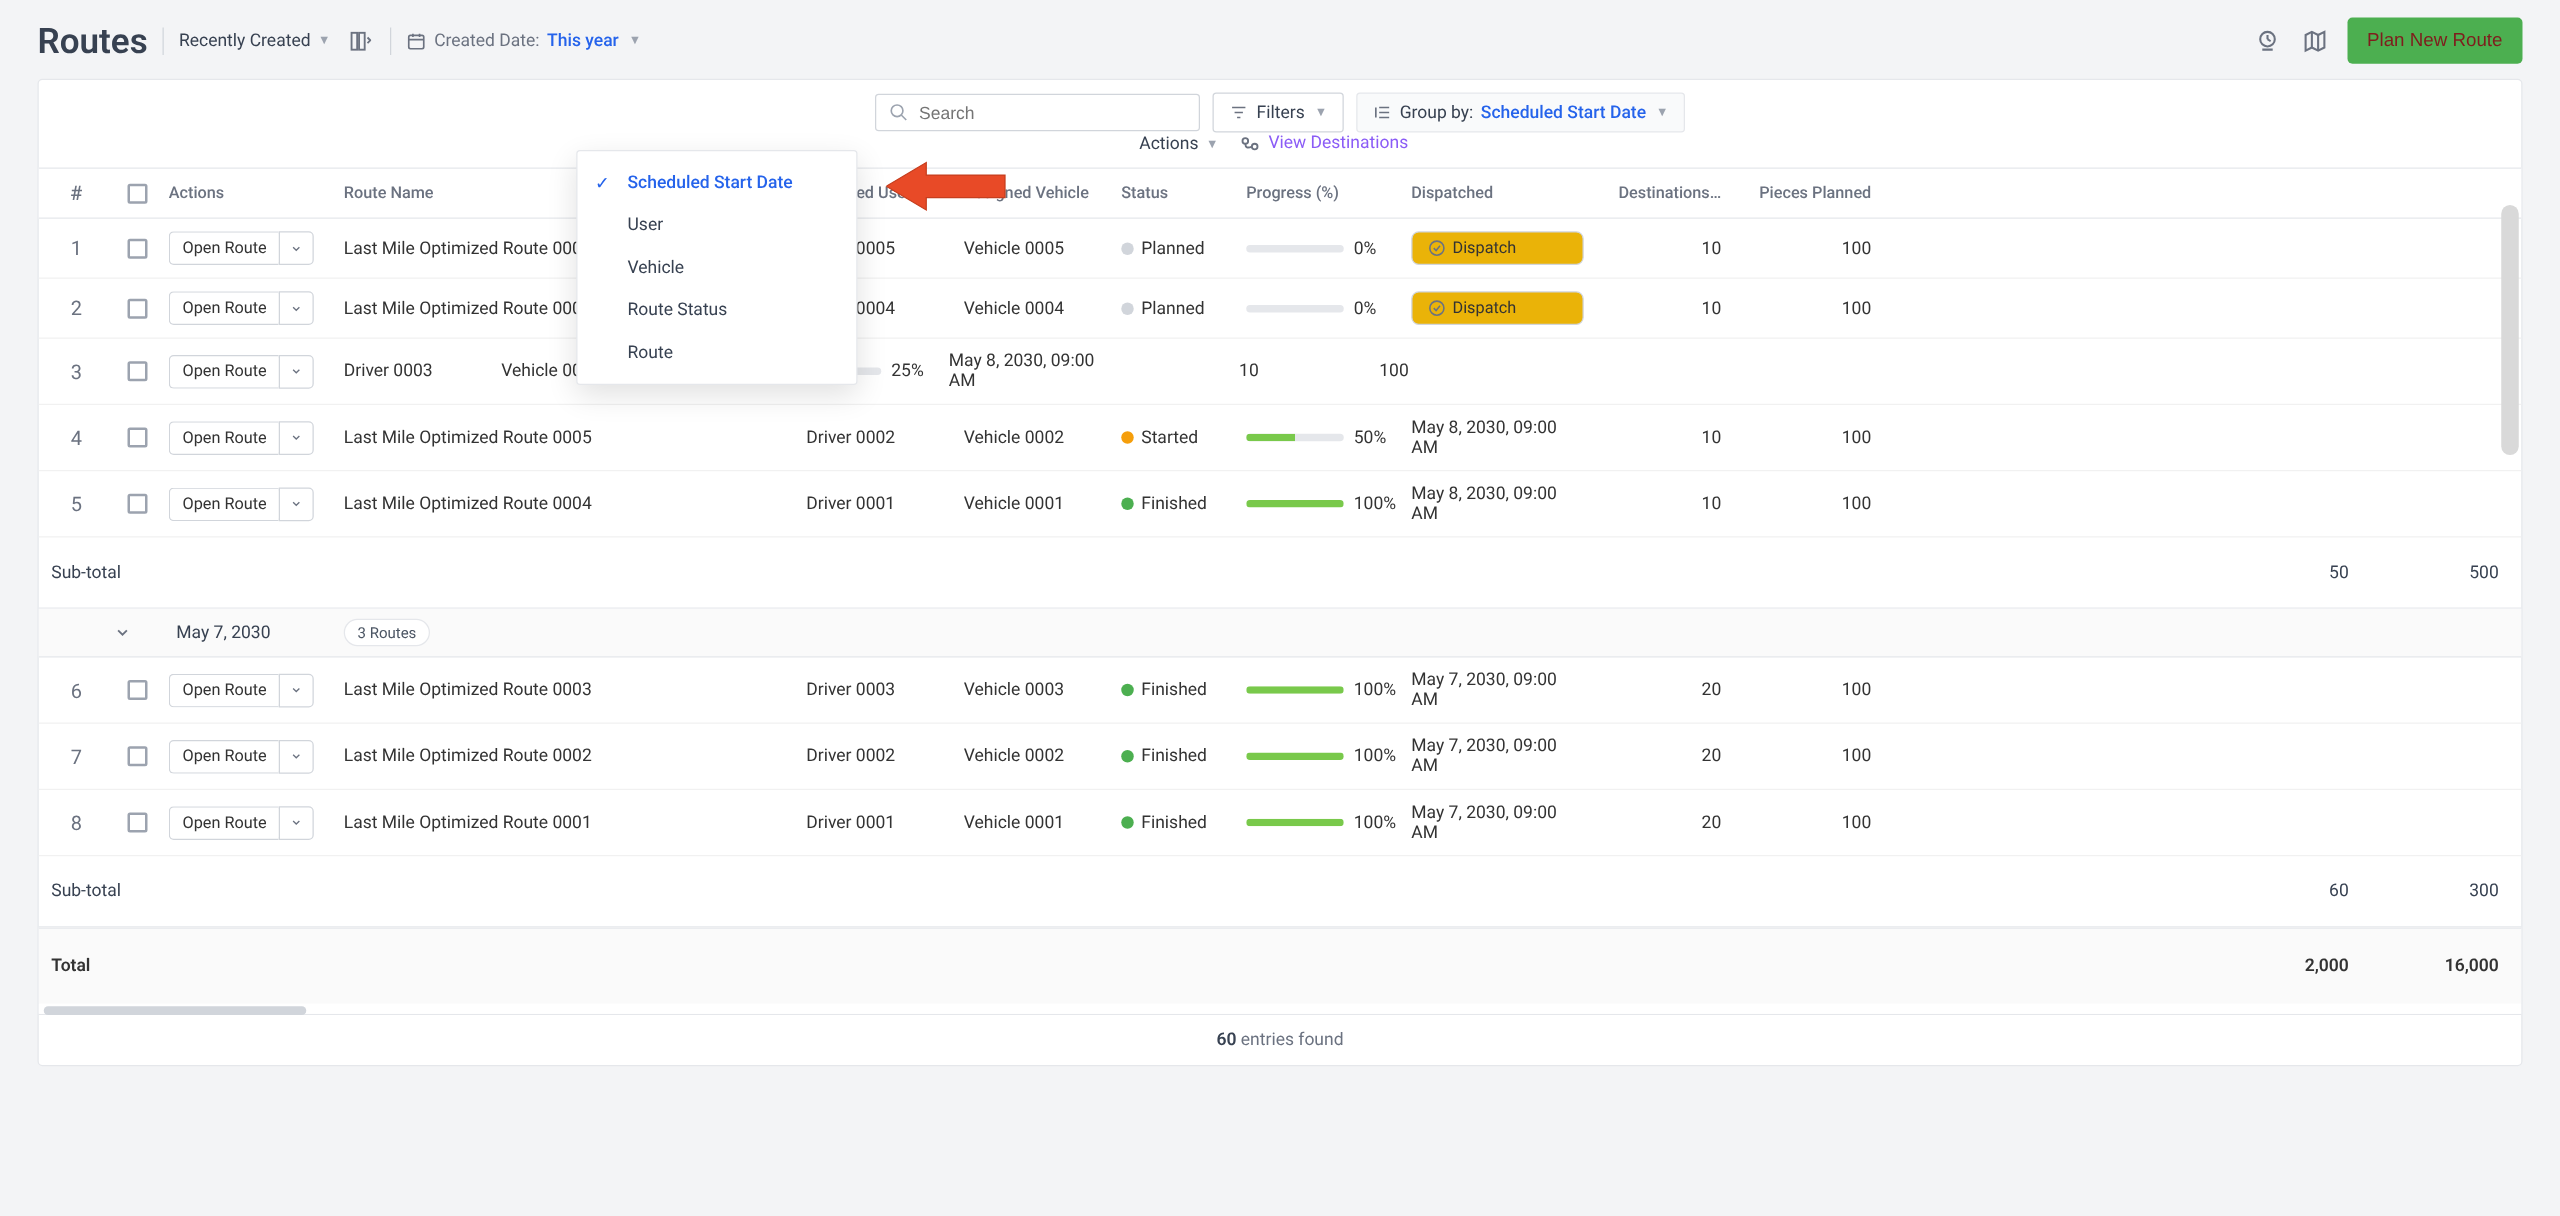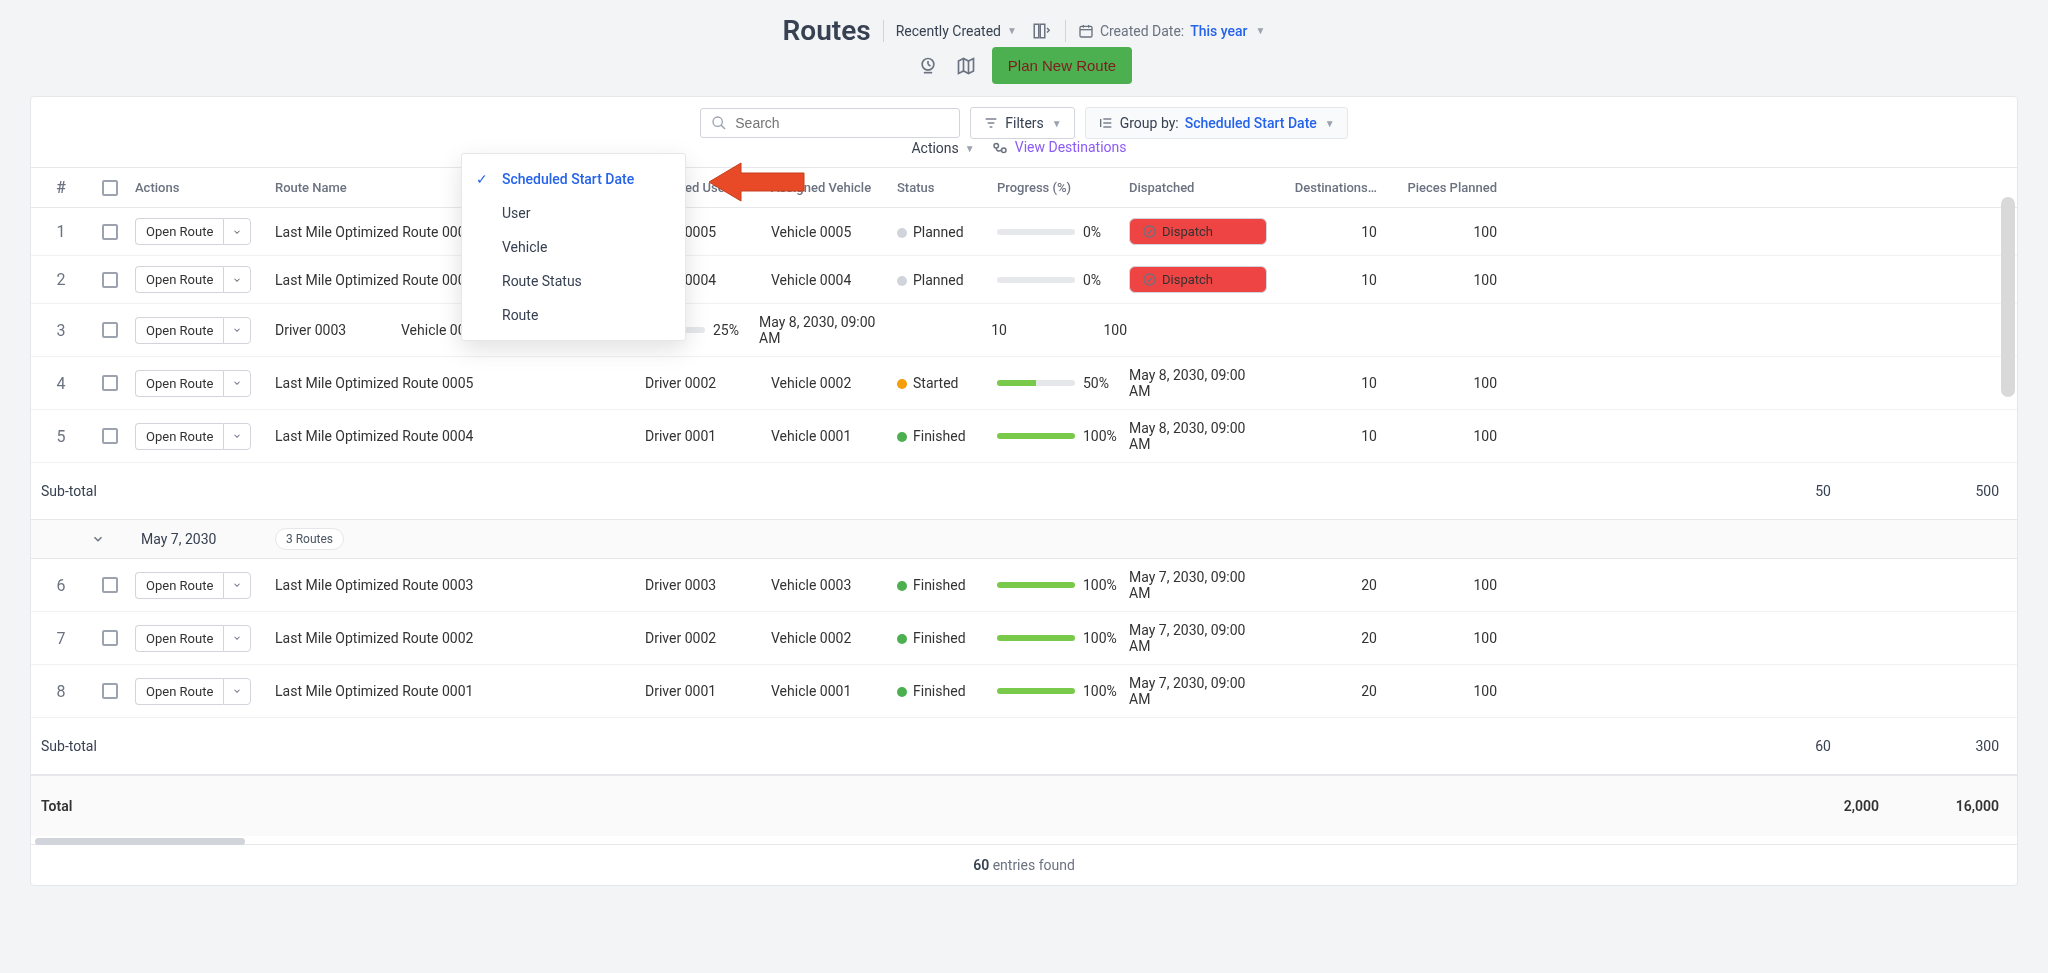--- a/index.html
+++ b/index.html
@@ -1,18 +1,18 @@
 <!DOCTYPE html>
 <html><head>
 <meta charset="utf-8">
 <style>
 * { box-sizing: border-box; margin: 0; padding: 0; }
 body { font-family: -apple-system, BlinkMacSystemFont, "Segoe UI", Roboto, Helvetica, Arial, sans-serif; background: #f3f4f6; color: #333; font-size:14px; }
 .container { padding: 14px 30px; }
-.header { display:flex; align-items:center; justify-content: space-between; margin-bottom: 12px; flex-direction: column;}
+.header { display:flex; align-items:center; justify-content: space-between; margin-bottom: 12px;}
 .header-left { display:flex; align-items:center; gap:12px; }
 .page-title { font-size:28px; font-weight:600; color:#374151; }
 .v-divider { width:1px; height:22px; background:#d1d5db; }
 .dropdown-link { display:flex; align-items:center; gap:4px; color:#374151; cursor:pointer; font-size:14px; }
 .chevron { font-size:10px; color:#9ca3af; margin-left:2px; }
 .icon-btn { cursor:pointer; color:#6b7280; display:flex; align-items:center; justify-content:center; width:24px; height:24px; }
 .created-date { display:flex; align-items:center; gap:6px; color:#6b7280; font-size:14px; }
 .created-date .value { color:#2563eb; font-weight:500; }
 .header-right { display:flex; align-items:center; gap:14px; }
 .plan-btn { background:#4caf50; color:#7f1d1d; border:none; border-radius:4px; padding:10px 16px; font-size:15px; font-weight:500; cursor:pointer; }
@@ -52,22 +52,22 @@
 .open-btn { display:flex; align-items:stretch; }
 .open-btn-main { border:1px solid #d1d5db; border-right:none; border-radius:4px 0 0 4px; padding:5px 10px; font-size:13px; cursor:pointer; background:#fff;}
 .open-btn-caret { border:1px solid #d1d5db; border-radius:0 4px 4px 0; padding:5px 8px; cursor:pointer; background:#fff; display:flex; align-items:center;}
 .status-dot { width:10px; height:10px; border-radius:50%; display:inline-block; margin-right:6px; vertical-align:middle;}
 .dot-planned { background:#d1d5db; }
 .dot-started { background:#f59e0b; }
 .dot-finished { background:#4caf50; }
 .progress-wrap { display:flex; align-items:center; gap:8px; }
 .progress-bar { width:78px; height:6px; background:#e5e7eb; border-radius:4px; overflow:hidden; }
 .progress-fill { height:100%; background:#79c94b; }
-.dispatch-btn { display:flex; align-items:center; gap:5px; border:1px solid #d1d5db; border-radius:6px; padding:5px 12px; font-size:13px; cursor:pointer; background:#ef4444;}
-.subtotal-row { display:flex; align-items:center; border-bottom:1px solid #e5e7eb; padding:10px 0; color:#374151;gap:48px; }
+.dispatch-btn { display:flex; align-items:center; gap:5px; border:1px solid #d1d5db; border-radius:6px; padding:5px 12px; font-size:13px; cursor:pointer; background:#eab308;}
+.subtotal-row { display:flex; align-items:center; border-bottom:1px solid #e5e7eb; padding:10px 0; color:#374151; }
 .subtotal-label { padding-left:10px; flex:0 0 98px; }
 .total-row { display:flex; align-items:center; background:#fafafa; padding:12px 0; font-weight:600; border-top:1px solid #e5e7eb;}
 .scrollstrip { height:8px; background:#fff; padding:2px 4px; }
 .scrollstrip-inner { height:7px; width:210px; background:#d1d5db; border-radius:4px; }
 .footer { text-align:center; padding:12px; border-top:1px solid #e5e7eb; color:#6b7280; font-size:14px;}
 .footer b { color:#374151; font-weight:600; }
 .checkbox { width:16px; height:16px; border:2px solid #9ca3af; border-radius:2px; cursor:pointer; }
 .red-arrow { position:absolute; top:58px; left:678px; z-index:11; }
 .blue-arrow { position:absolute; left:2px; z-index:5; }
 .vscroll { position:absolute; right:2px; top:30px; width:14px; height:200px; background:#d9d9d9; border-radius:8px; }

